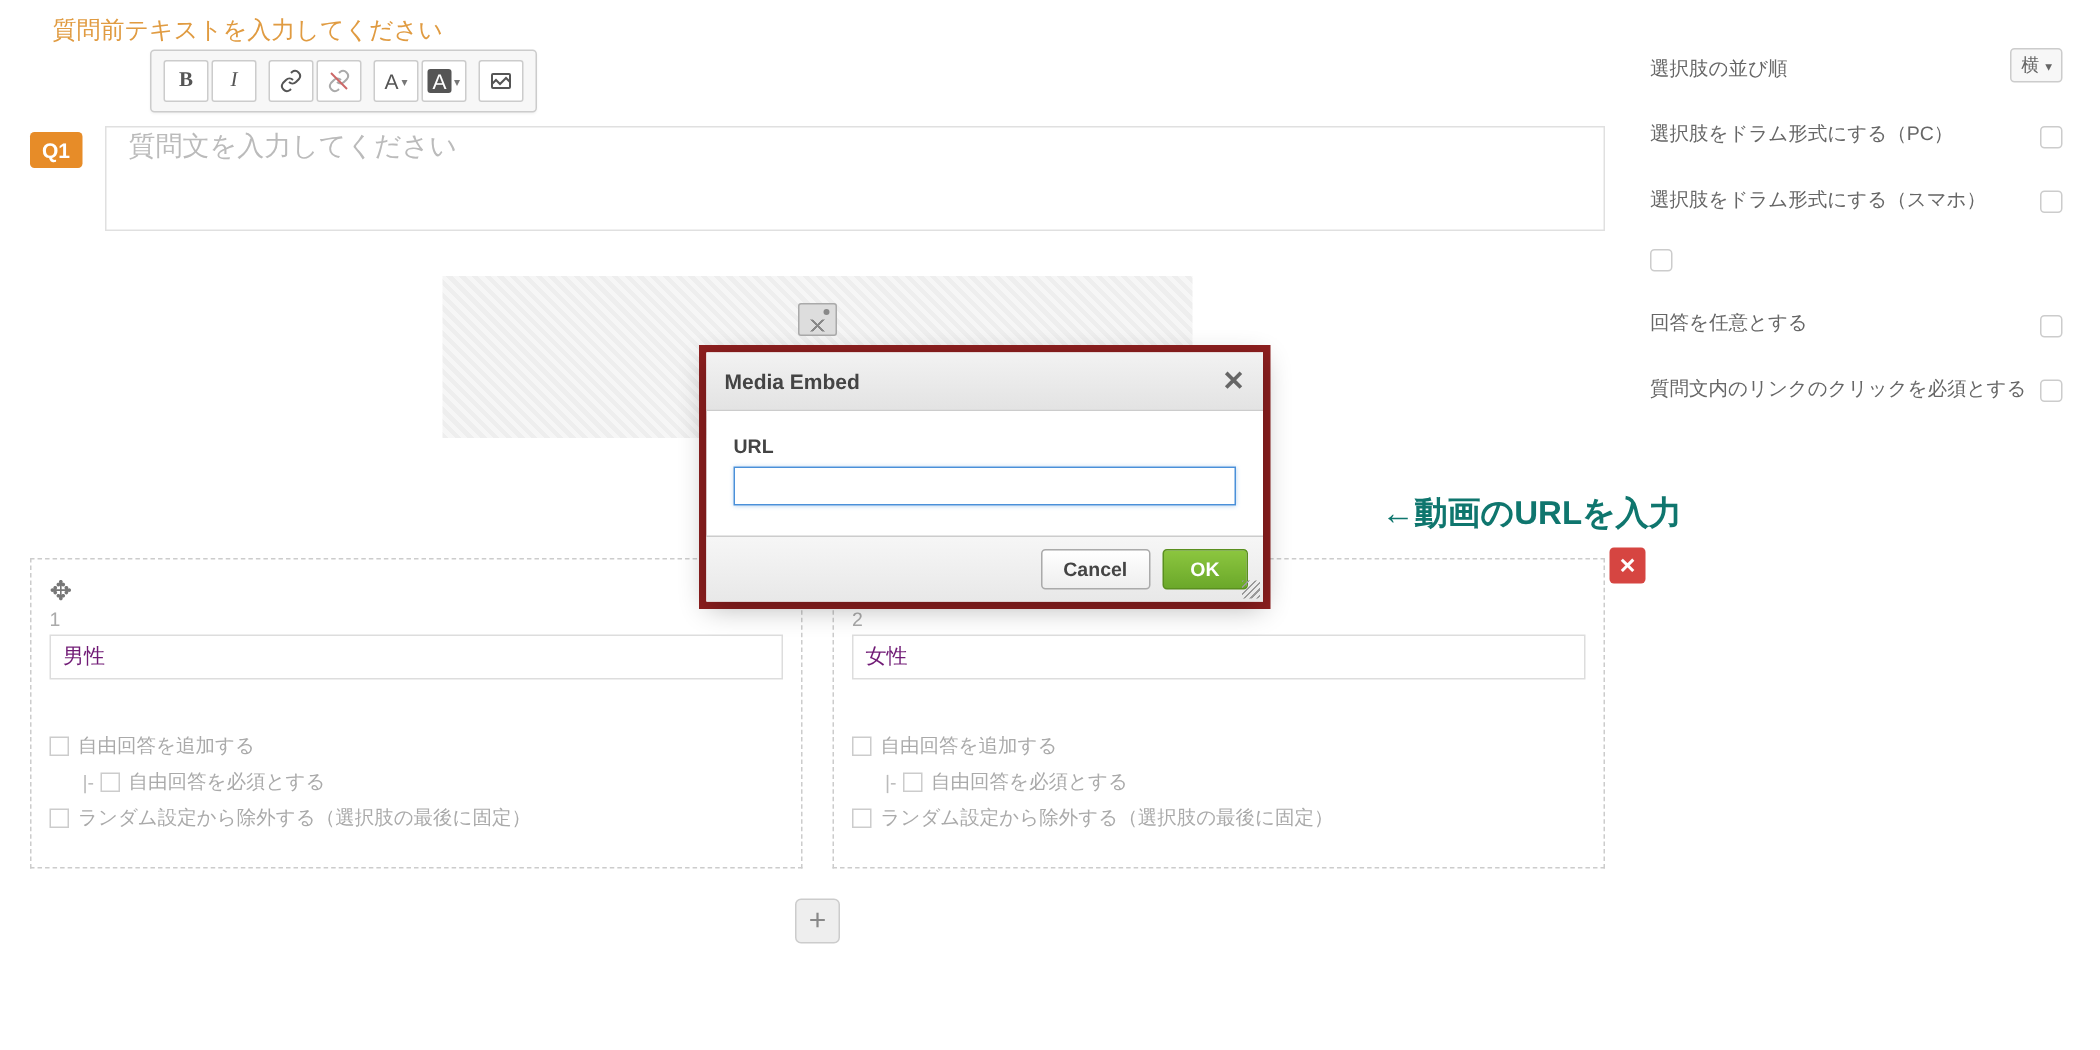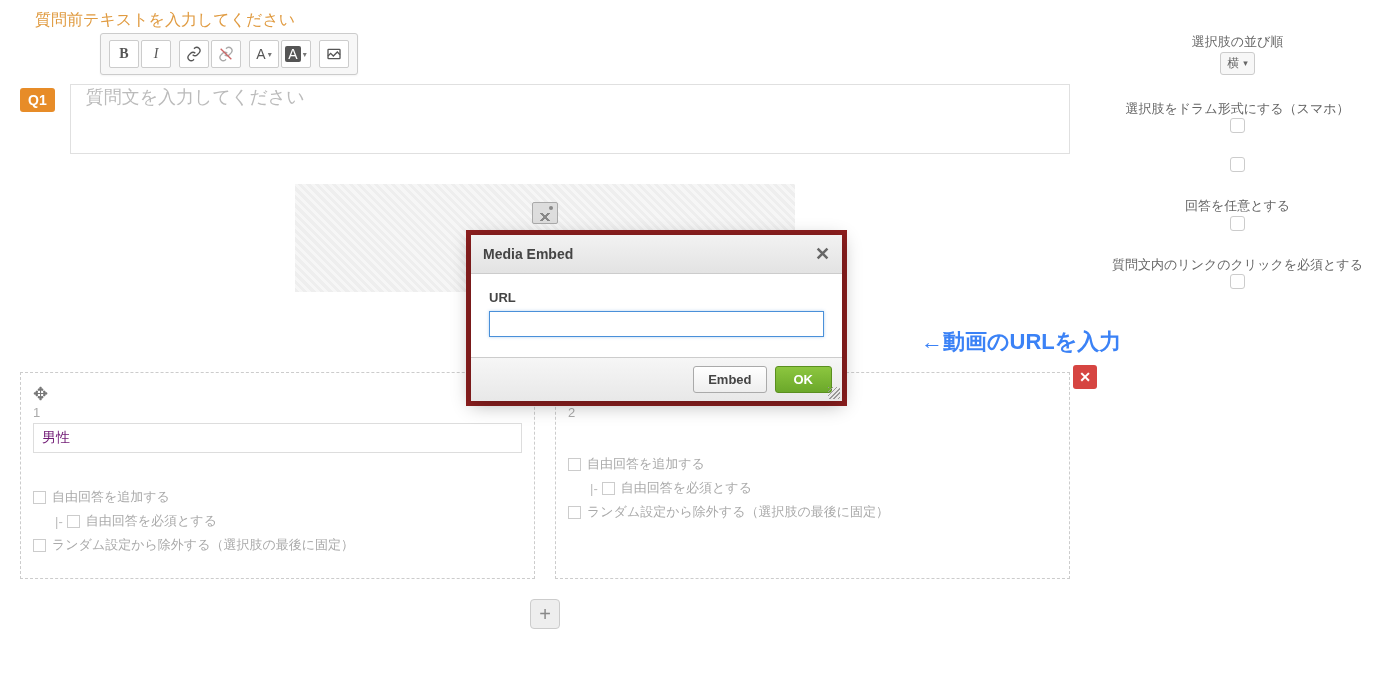--- a/index.html
+++ b/index.html
@@ -26,41 +26,41 @@
 .drag { position: absolute; top: 10px; left: 12px; color: #777; font-size: 18px; cursor: move; }
 .delbtn { position: absolute; top: -8px; right: -28px; width: 24px; height: 24px; background: #d64541; color: #fff; display: flex; align-items: center; justify-content: center; border-radius: 3px; font-weight: bold; cursor: pointer; font-size: 14px; }
 .cnum { color: #aaa; font-size: 13px; margin-top: 20px; }
 .cinput { width: 100%; border: 1px solid #ddd; padding: 6px 8px; font-size: 14px; color: #701a75; margin-top: 3px; background: #fff; }
 .optlist { margin-top: 35px; font-size: 13px; color: #aaa; }
 .optrow { display: flex; align-items: center; margin-bottom: 6px; }
 .optrow.indent { padding-left: 22px; }
 .optrow .pipe { color: #bbb; margin-right: 4px; }
 .ck { width: 13px; height: 13px; border: 1px solid #ccc; margin-right: 6px; flex-shrink: 0; }
 .addbtn { width: 30px; height: 30px; background: #eee; border: 1px solid #ccc; color: #888; font-size: 20px; display: flex; align-items: center; justify-content: center; margin: 20px auto 0; border-radius: 4px; clear: both; }
-.s-row { display: flex; justify-content: space-between; align-items: center; padding: 12px 0; border-bottom: 0; color: #666; flex-direction: column; }
+.s-row { display: flex; justify-content: space-between; align-items: flex-end; padding: 12px 0; border-bottom: 0; color: #666; }
 .s-row .lbl { flex: 1; line-height: 1.5; }
 .s-ck { width: 15px; height: 15px; border: 1px solid #ccc; border-radius: 3px; }
 .s-sel { border: 1px solid #ccc; padding: 2px 6px; font-size: 12px; border-radius: 3px; background: #f7f7f7; display: flex; align-items: center; }
 .s-sel::after { content: "▾"; font-size: 9px; margin-left: 4px; color: #666; }
 
 
 .dialog-outline { position: absolute; top: 230px; left: 466px; width: 381px; z-index: 50; border: 5px solid #8e1f1f; }
 .dialog { background: #fff; box-shadow: 0 4px 18px rgba(0,0,0,0.3); }
 .d-title { background: linear-gradient(#f2f2f2, #e3e3e3); border-bottom: 1px solid #ccc; padding: 8px 12px; font-weight: bold; font-size: 14px; color: #444; display: flex; justify-content: space-between; align-items: center; }
 .d-close { font-size: 18px; color: #666; font-weight: bold; cursor: pointer; }
 .d-body { padding: 16px 18px 20px; }
 .d-label { font-weight: bold; font-size: 13px; margin-bottom: 6px; }
 .d-input { width: 100%; border: 1px solid #4a90d9; padding: 5px 6px; height: 26px; outline: none; box-shadow: 0 0 3px rgba(74,144,217,0.4); }
 .d-footer { background: linear-gradient(#f6f6f6, #e8e8e8); border-top: 1px solid #ccc; padding: 8px 10px; display: flex; justify-content: flex-end; gap: 8px; position: relative; }
 .d-footer::after { content: ""; position: absolute; right: 2px; bottom: 2px; width: 12px; height: 12px; background: repeating-linear-gradient(135deg, #999 0 1px, transparent 1px 3px); }
 .btn { padding: 5px 14px; border: 1px solid #aaa; border-radius: 3px; font-size: 13px; font-weight: bold; cursor: pointer; }
 .btn-cancel { background: linear-gradient(#fff, #eee); color: #444; }
 .btn-ok { background: linear-gradient(#8cc63f, #6ba82a); border-color: #5a8f1f; color: #fff; padding: 5px 18px; }
 
-.annot { position: absolute; top: 327px; left: 921px; font-size: 22px; font-weight: bold; color: #3b82f6; z-index: 60; white-space: nowrap; }
+.annot { position: absolute; top: 327px; left: 921px; font-size: 22px; font-weight: bold; color: #0f766e; z-index: 60; white-space: nowrap; }
 </style>
 </head>
 <body>
 
 <div class="main">
   <div class="preface">質問前テキストを入力してください</div>
 
   <div class="toolbar-wrap">
     <div class="tb-group">
       <div class="tb-btn bold">B</div>
@@ -128,20 +128,21 @@
         <div class="optrow">
             <span class="ck"></span>
             <span>ランダム設定から除外する（選択肢の最後に固定）</span>
           </div>
       </div>
     </div>
 
     <div class="choice" style="position:relative">
       <div class="delbtn">✕</div>
       <div class="cnum">2</div>
+      <input class="cinput" value="女性" style="">
       <div class="optlist">
         <div class="optrow">
             <span class="ck"></span>
             <span>自由回答を追加する</span>
           </div>
         <div class="optrow indent">
             <span class="pipe"> |- </span>
             <span class="ck"></span>
             <span>自由回答を必須とする</span>
           </div>
@@ -153,20 +154,24 @@
     </div>
   </div>
 
   <div class="addbtn">+</div>
 </div>
 
 <div class="sidebar">
   <div class="s-row">
     <span class="lbl">選択肢の並び順</span>
     <span class="s-sel">横</span>
+  </div>
+  <div class="s-row">
+    <span class="lbl">選択肢をドラム形式にする（PC）</span>
+    <span class="s-ck"></span>
   </div>
   <div class="s-row">
     <span class="lbl">選択肢をドラム形式にする（スマホ）</span>
     <span class="s-ck"></span>
   </div>
   <div class="s-row">
     <span class="s-ck"></span>
   </div>
   <div class="s-row">
     <span class="lbl">回答を任意とする</span>
@@ -182,19 +187,19 @@
   <div class="dialog">
     <div class="d-title">
       <span>Media Embed</span>
       <span class="d-close">✕</span>
     </div>
     <div class="d-body">
       <div class="d-label">URL</div>
       <input class="d-input" type="text" value="" style="">
     </div>
     <div class="d-footer">
-      <button class="btn btn-cancel">Embed</button>
+      <button class="btn btn-cancel">Cancel</button>
       <button class="btn btn-ok">OK</button>
     </div>
   </div>
 </div>
 
 <div class="annot">←動画のURLを入力</div>
 
 </body></html>

